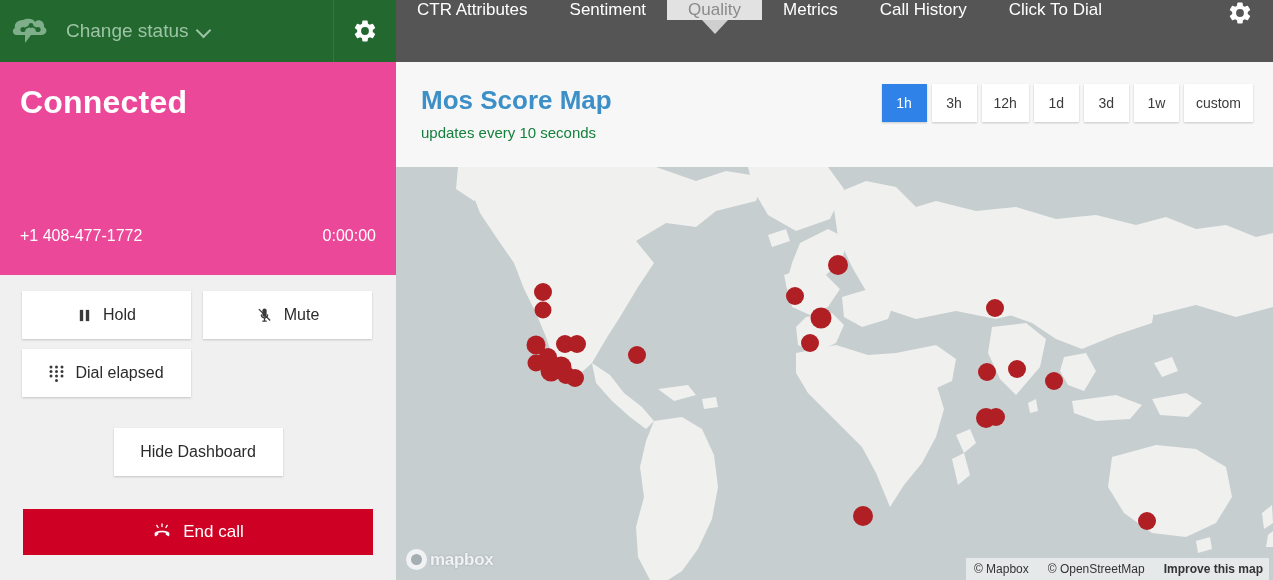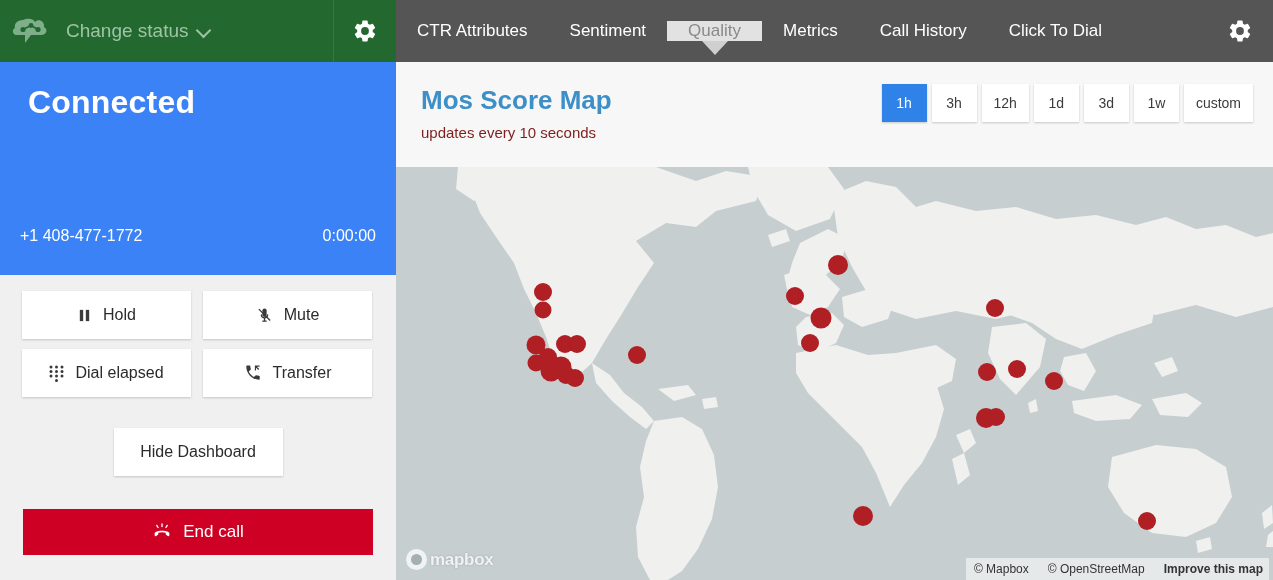--- a/index.html
+++ b/index.html
@@ -26,21 +26,21 @@
   .caret { display: inline-block; width: 13px; height: 13px; position: relative; top: -2px; }
   .caret::before {
     content: ""; position: absolute; left: 0; top: 2px;
     width: 9px; height: 9px; border-right: 2px solid #9dc4a5; border-bottom: 2px solid #9dc4a5;
     transform: rotate(45deg);
   }
   .hdr-divider { width: 1px; height: 62px; background: #2f7a3d; }
   .hdr-gear { width: 62px; height: 62px; display: flex; align-items: center; justify-content: center; cursor: pointer; }
 
   .status-banner {
-    background: #3b82f6; color: #ffffff; padding: 22px 20px 22px 28px; height: 213px;
+    background: #ec4899; color: #ffffff; padding: 22px 20px 22px 20px; height: 213px;
     position: relative;
   }
   .status-title { font-size: 32px; font-weight: bold; letter-spacing: 0.2px; }
   .meta-row {
     position: absolute; left: 20px; right: 20px; display: flex; justify-content: space-between;
     font-size: 15px;
   }
   .meta-row.labels { bottom: 62px; }
   .meta-row.values { bottom: 30px; font-size: 16px; }
 
@@ -66,39 +66,39 @@
     display: flex; align-items: center; justify-content: center; gap: 11px;
     font-size: 17px; cursor: pointer; font-family: "Liberation Sans", sans-serif;
   }
 
   .icon-svg { display: block; }
 
   
   .right-panel { flex: 1; height: 580px; position: relative; background: #f7f7f7; }
 
   .tabbar {
-    height: 62px; background: #555555; display: flex; align-items: center; position: relative;
+    height: 62px; background: #555555; display: flex; align-items: flex-start; position: relative;
   }
   .tab {
     display: flex; align-items: center; padding: 0 21px; color: #ffffff; font-size: 17px;
     cursor: pointer; position: relative; white-space: nowrap;
   }
   .tab.active { background: #e2e2e2; color: #8a8a8a; }
   .tab-pointer {
     position: absolute; left: 50%; transform: translateX(-50%); bottom: -14px;
     width: 0; height: 0; border-left: 13px solid transparent; border-right: 13px solid transparent;
     border-top: 14px solid #cfcfcf;
   }
   .tab-spacer { flex: 1; }
   .tab-divider { width: 1px; background: #6e6e6e; margin: 12px 0; }
   .tab-gear { display: flex; align-items: center; padding: 0 20px; cursor: pointer; }
 
   .panel-head { height: 105px; position: relative; padding: 23px 0 0 25px; background: #f7f7f7; }
   .panel-title { color: #3d8fc7; font-size: 26px; font-weight: bold; }
-  .panel-sub { color: #7f1d1d; font-size: 15px; margin-top: 8px; }
+  .panel-sub { color: #15803d; font-size: 15px; margin-top: 8px; }
 
   .range-group {
     position: absolute; right: 20px; top: 22px; display: flex; gap: 5px;
   }
   .range-btn {
     min-width: 45px; height: 38px; background: #ffffff; border: none;
     box-shadow: 0 1px 2px rgba(0,0,0,0.2);
     font-size: 14px; color: #3b3b3b; cursor: pointer; padding: 0 12px;
     font-family: "Liberation Sans", sans-serif;
   }
@@ -202,27 +202,20 @@
                 <circle cx="13" cy="6.5" r="1.5"></circle>
               <circle cx="2" cy="11" r="1.5"></circle>
                 <circle cx="7.5" cy="11" r="1.5"></circle>
                 <circle cx="13" cy="11" r="1.5"></circle>
               <circle cx="7.5" cy="15.5" r="1.5"></circle>
             </g>
           </svg>
           <span>Dial elapsed</span>
         </button>
 
-        <button class="ctrl-btn">
-          <svg class="icon-svg" width="18" height="18" viewBox="0 0 24 24">
-            <path fill="#3a3a3a" d="M6.6 10.8c1.4 2.8 3.8 5.1 6.6 6.6l2.2-2.2c.3-.3.7-.4 1-.2 1.1.4 2.4.6 3.6.6.6 0 1 .4 1 1V20c0 .6-.4 1-1 1C11 21 3 13 3 3c0-.6.4-1 1-1h3.5c.6 0 1 .4 1 1 0 1.3.2 2.5.6 3.6.1.4 0 .8-.2 1.1l-2.3 2.1z"></path>
-            <path fill="#3a3a3a" d="M14.5 2h6.3v1.7h-3.6l3.1 3.1-1.2 1.2-3.1-3.1v3.6h-1.5z"></path>
-          </svg>
-          <span>Transfer</span>
-        </button>
 
       </div>
 
       <div class="hide-dash-wrap">
         <button class="hide-dash">Hide Dashboard</button>
       </div>
 
       <div class="endcall-wrap">
         <button class="end-call">
           <svg class="icon-svg" width="20" height="18" viewBox="0 0 24 22">

